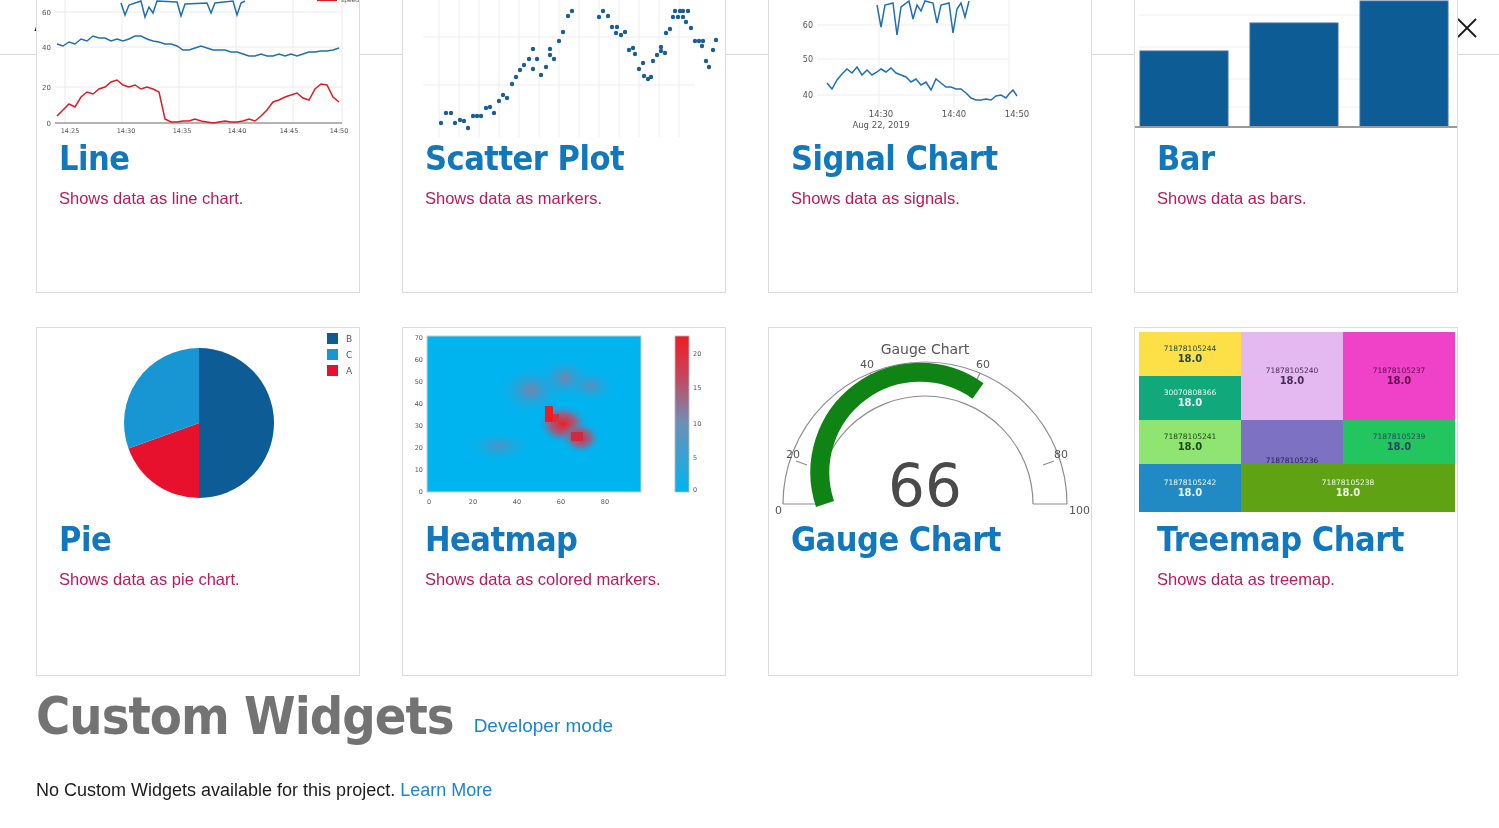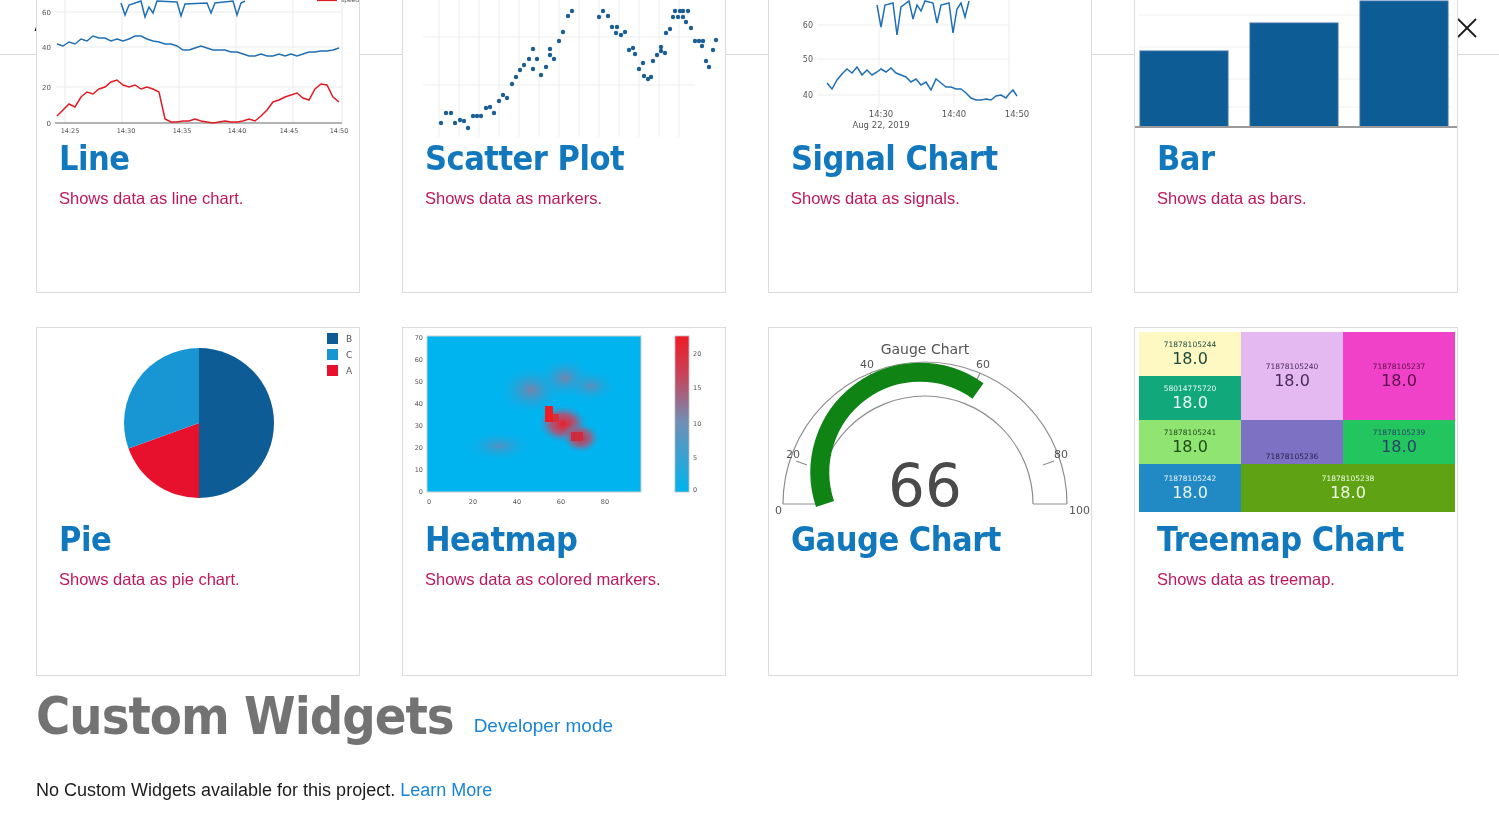--- a/index.html
+++ b/index.html
@@ -59,21 +59,21 @@
   .axtxt { font-family:"DejaVu Sans","Liberation Sans",sans-serif; fill:#555; }
 
   
   .tm { position:absolute; left:4px; top:4px; width:316px; height:180px;
         display:grid; grid-template-columns: 102px 102px 112px;
         grid-template-rows: 44px 44px 44px 48px; }
   .tmcell { position:relative; display:flex; flex-direction:column;
             align-items:center; justify-content:center;
             font-family:"DejaVu Sans","Liberation Sans",sans-serif; }
   .tmid { font-size:7.5px; }
-  .tmval { font-size:16px; }
+  .tmval { font-size:10px;font-weight:bold; }
 
   
   .cw-wrap { position:absolute; left:36px; top:690px; width:1430px; }
   .cw-head { display:flex; align-items:flex-end; gap:20px; }
   .cw-title {
     font-family:"DejaVu Sans Condensed","Liberation Sans",sans-serif;
     font-size:52px; font-weight:bold; color:#737373; line-height:1;
     letter-spacing:-1px;
   }
   .cw-dev { font-size:19px; color:#1a85d6; cursor:pointer; padding-bottom:5px;margin-top:9px; }
@@ -417,34 +417,34 @@
           </svg>
         </div>
         <div class="card-body">
           <div class="card-title">Gauge Chart</div>
         </div>
       </div>
 
       <div class="card card-r2">
         <div class="thumb thumb-r2">
           <div class="tm">
-            <div class="tmcell" style="grid-column:1;grid-row:1;background:#fef9c3;color:#1c4a3c">
+            <div class="tmcell" style="grid-column:1;grid-row:1;background:#fde047;color:#1c4a3c">
               <span class="tmid">71878105244</span>
               <span class="tmval">18.0</span>
             </div>
             <div class="tmcell" style="grid-column:2;grid-row:1 / span 2;background:#e4b9f2;color:#4a2a58">
               <span class="tmid">71878105240</span>
               <span class="tmval">18.0</span>
             </div>
             <div class="tmcell" style="grid-column:3;grid-row:1 / span 2;background:#ef42c8;color:#5a1048">
               <span class="tmid">71878105237</span>
               <span class="tmval">18.0</span>
             </div>
             <div class="tmcell" style="grid-column:1;grid-row:2;background:#11a87c;color:#eafaf4">
-              <span class="tmid">58014775720</span>
+              <span class="tmid">30070808366</span>
               <span class="tmval">18.0</span>
             </div>
             <div class="tmcell" style="grid-column:2;grid-row:3 / span 2;background:#7d71c4;color:#2a2050">
               <span class="tmid">71878105236</span>
               <span class="tmval">18.0</span>
             </div>
             <div class="tmcell" style="grid-column:3;grid-row:3;background:#22c55e;color:#2a4466">
               <span class="tmid">71878105239</span>
               <span class="tmval">18.0</span>
             </div>

